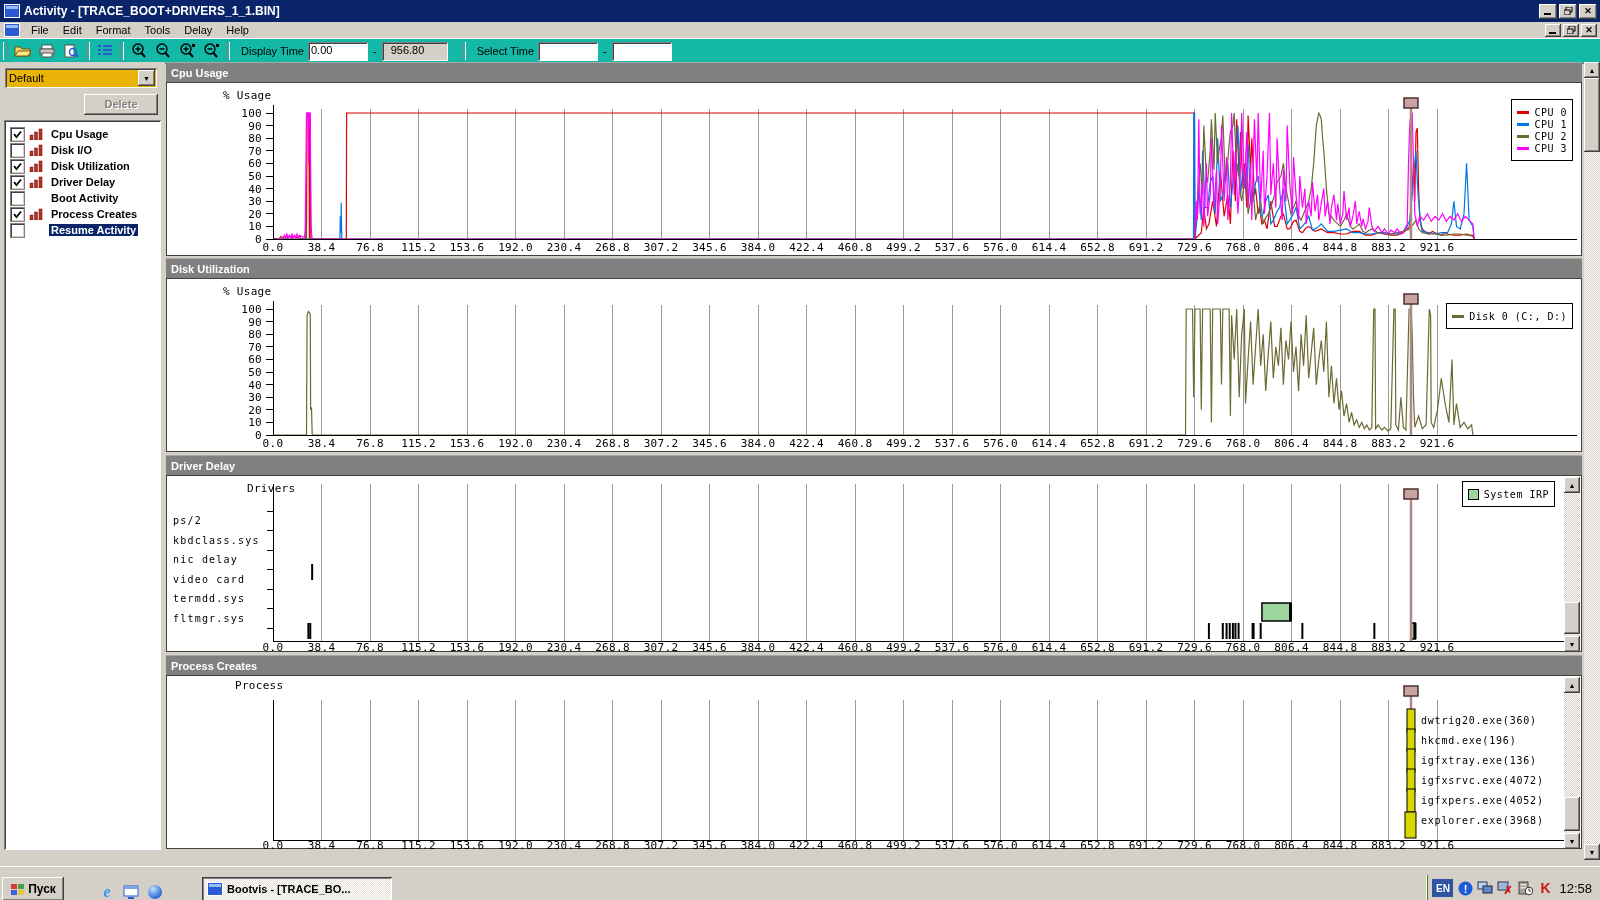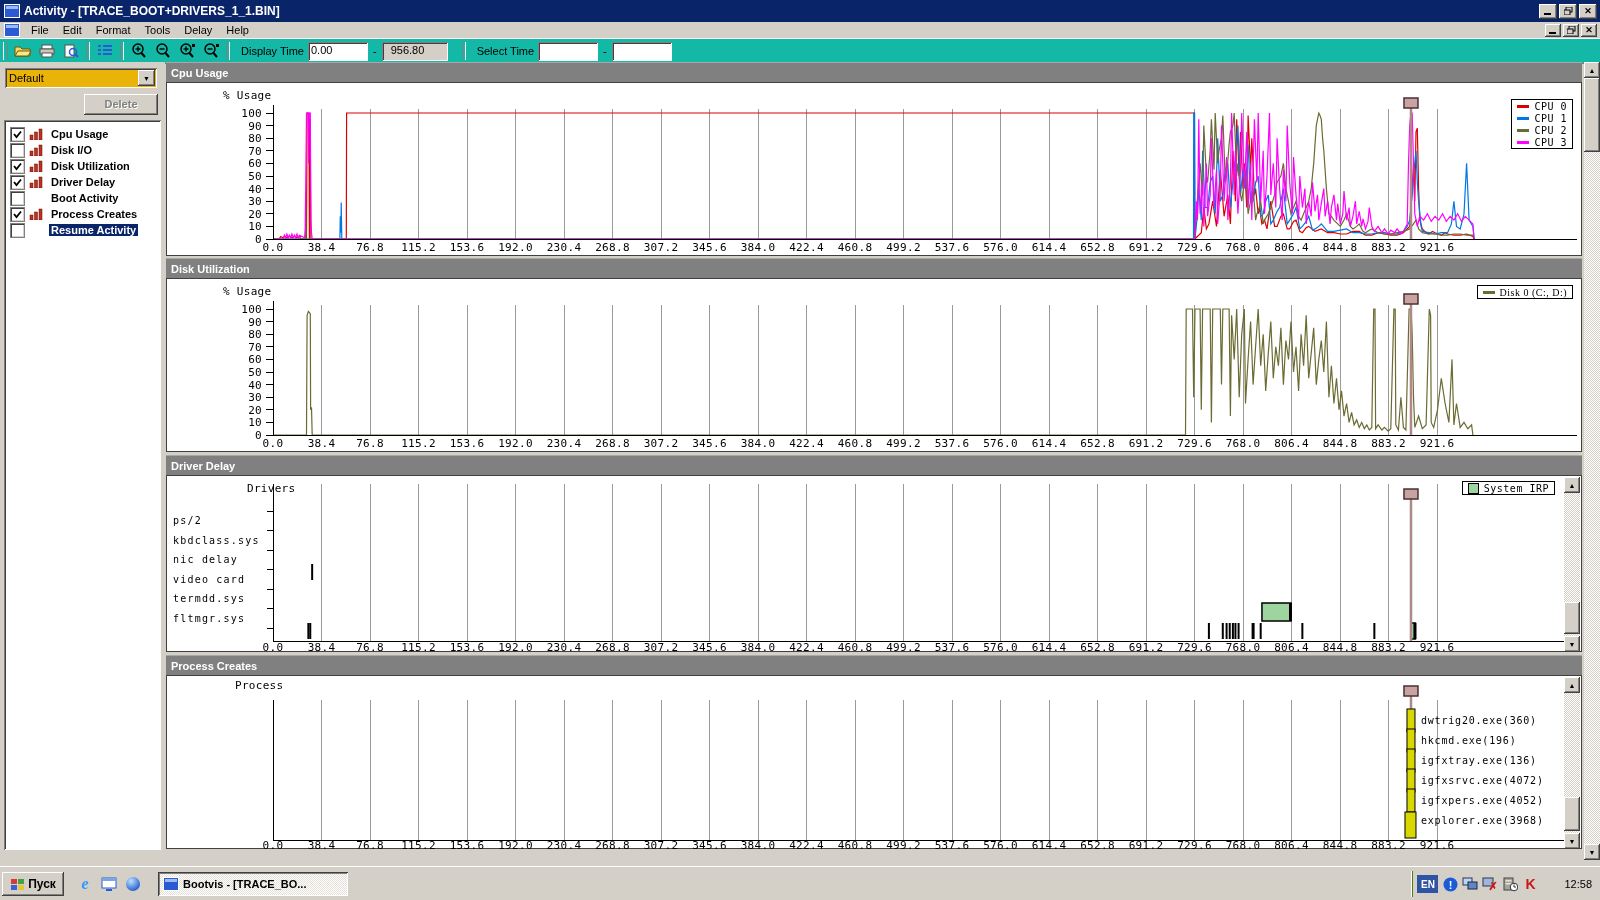--- a/index.html
+++ b/index.html
@@ -50,49 +50,49 @@
        box-shadow:inset 1px 1px #404040,inset -1px -1px #D4D0C8;display:flex;align-items:center;justify-content:center;flex:none;}
   .layer-ico{width:16px;height:12px;margin-left:4px;flex:none;}
   .layer-label{margin-left:4px;font-weight:bold;white-space:nowrap;padding:0 2px;}
   .layer-label.sel{background:#0A246A;color:#fff;}
   
   .panel-header{position:absolute;left:166px;width:1416px;height:20px;background:#808080;
                 color:#fff;font-weight:bold;font-size:11px;line-height:20px;padding-left:5px;box-sizing:border-box;
                 border-top:1px solid #a8a8a8;}
   .panel-body{position:absolute;left:166px;width:1416px;background:#fff;border:1px solid #404040;box-sizing:border-box;}
   .panel-body svg{position:absolute;left:0;top:0;}
-  .legend{position:absolute;background:#fff;border:1px solid #000;padding:0 5px;
+  .legend{position:absolute;background:#fff;border:1px solid #000;padding:6px 5px;
           font-family:"DejaVu Sans Mono",monospace;font-size:10px;letter-spacing:0.5px;}
   .legend-row{display:flex;align-items:center;height:12px;}
   .legend-swatch{width:12px;height:3px;margin-right:5px;flex:none;}
   .legend-swatch.box{width:9px;height:9px;border:1px solid #000;}
   
   .sb{position:absolute;width:16px;background:repeating-conic-gradient(#fff 0 25%,#D4D0C8 0 50%) 0 0/2px 2px;}
   .sb-btn{position:absolute;left:0;width:16px;height:16px;background:#D4D0C8;display:flex;align-items:center;justify-content:center;
           font-size:7px;color:#000;box-shadow:inset -1px -1px #404040,inset 1px 1px #fff,inset -2px -2px #808080;}
   .sb-thumb{position:absolute;left:0;width:16px;background:#D4D0C8;
           box-shadow:inset -1px -1px #404040,inset 1px 1px #fff,inset -2px -2px #808080;}
   
   #taskbar{position:absolute;left:0;top:866px;width:1600px;height:34px;background:#D4D0C8;border-top:1px solid #fff;
-           display:flex;align-items:center;}
+           display:flex;align-items:flex-end;gap:22px;}
   #start-btn{margin-left:2px;width:62px;height:24px;display:flex;align-items:center;justify-content:center;gap:3px;
              font-weight:bold;font-size:12px;background:#D4D0C8;
              box-shadow:inset -1px -1px #404040,inset 1px 1px #fff,inset -2px -2px #808080;}
   .ql{display:flex;align-items:center;gap:6px;margin-left:12px;}
   .ql-ico{width:18px;height:18px;display:flex;align-items:center;justify-content:center;}
   #task-btn{margin-left:16px;width:190px;height:24px;display:flex;align-items:center;gap:4px;padding-left:5px;
             font-weight:bold;box-sizing:border-box;
             background:repeating-conic-gradient(#fff 0 25%,#E4E0D8 0 50%) 0 0/2px 2px;
             box-shadow:inset 1px 1px #404040,inset -1px -1px #fff,inset 2px 2px #808080;}
   #tray{margin-left:auto;display:flex;align-items:center;gap:4px;padding:0 8px 0 4px;height:26px;
         border-left:1px solid #4d7c0f;box-shadow:-1px 0 #fff;}
   #lang-badge{width:21px;height:18px;background:#3054A4;color:#fff;font-weight:bold;font-size:10px;
               display:flex;align-items:center;justify-content:center;}
   .tray-ico{width:16px;height:16px;display:flex;align-items:center;justify-content:center;font-size:11px;}
-  #clock{margin-left:22px;font-size:11px;}
+  #clock{margin-left:2px;font-size:13px;}
 </style>
 </head>
 <body>
 
 <div id="screen">
 
   <div id="titlebar">
     <span class="app-icon"></span>
     <span>Activity - [TRACE_BOOT+DRIVERS_1_1.BIN]</span>
     <span class="capbtns">
@@ -478,21 +478,21 @@
         <text x="95" y="134.8" text-anchor="end" font-family="DejaVu Sans Mono, monospace" font-size="11" fill="#000" letter-spacing="0.3">20</text>
         <line x1="99" y1="143.39999999999998" x2="106" y2="143.39999999999998" stroke="#000" shape-rendering="crispEdges"></line>
         <text x="95" y="147.39999999999998" text-anchor="end" font-family="DejaVu Sans Mono, monospace" font-size="11" fill="#000" letter-spacing="0.3">10</text>
         <line x1="99" y1="156" x2="106" y2="156" stroke="#000" shape-rendering="crispEdges"></line>
         <text x="95" y="160" text-anchor="end" font-family="DejaVu Sans Mono, monospace" font-size="11" fill="#000" letter-spacing="0.3">0</text>
         <g>
           <line x1="1243.9817708333335" y1="25" x2="1243.9817708333335" y2="156" stroke="#b08888" stroke-width="2.5"></line>
           <rect x="1236.9817708333335" y="15" width="14" height="10" fill="#c9a2a2" stroke="#4a3030" stroke-width="1.5"></rect>
         </g>
       </svg>
-      <div class="legend" style="right: 8px; top: 6px; font-family: Liberation Serif, serif;">
+      <div class="legend" style="right: 8px; top: 24px;">
         <div class="legend-row">
           <span class="legend-swatch" style="background: rgb(107, 107, 51);"></span>
           <span>Disk 0 (C:, D:)</span>
         </div>
       </div>
     </div>
   <div class="panel-header" style="top:455px">Driver Delay</div>
   <div class="panel-body" id="drv-body" style="top:475px;height:177px">
       <svg width="1414" height="177">
         <line x1="154.5" y1="8" x2="154.5" y2="165" stroke="#9a9a9a" shape-rendering="crispEdges"></line>

